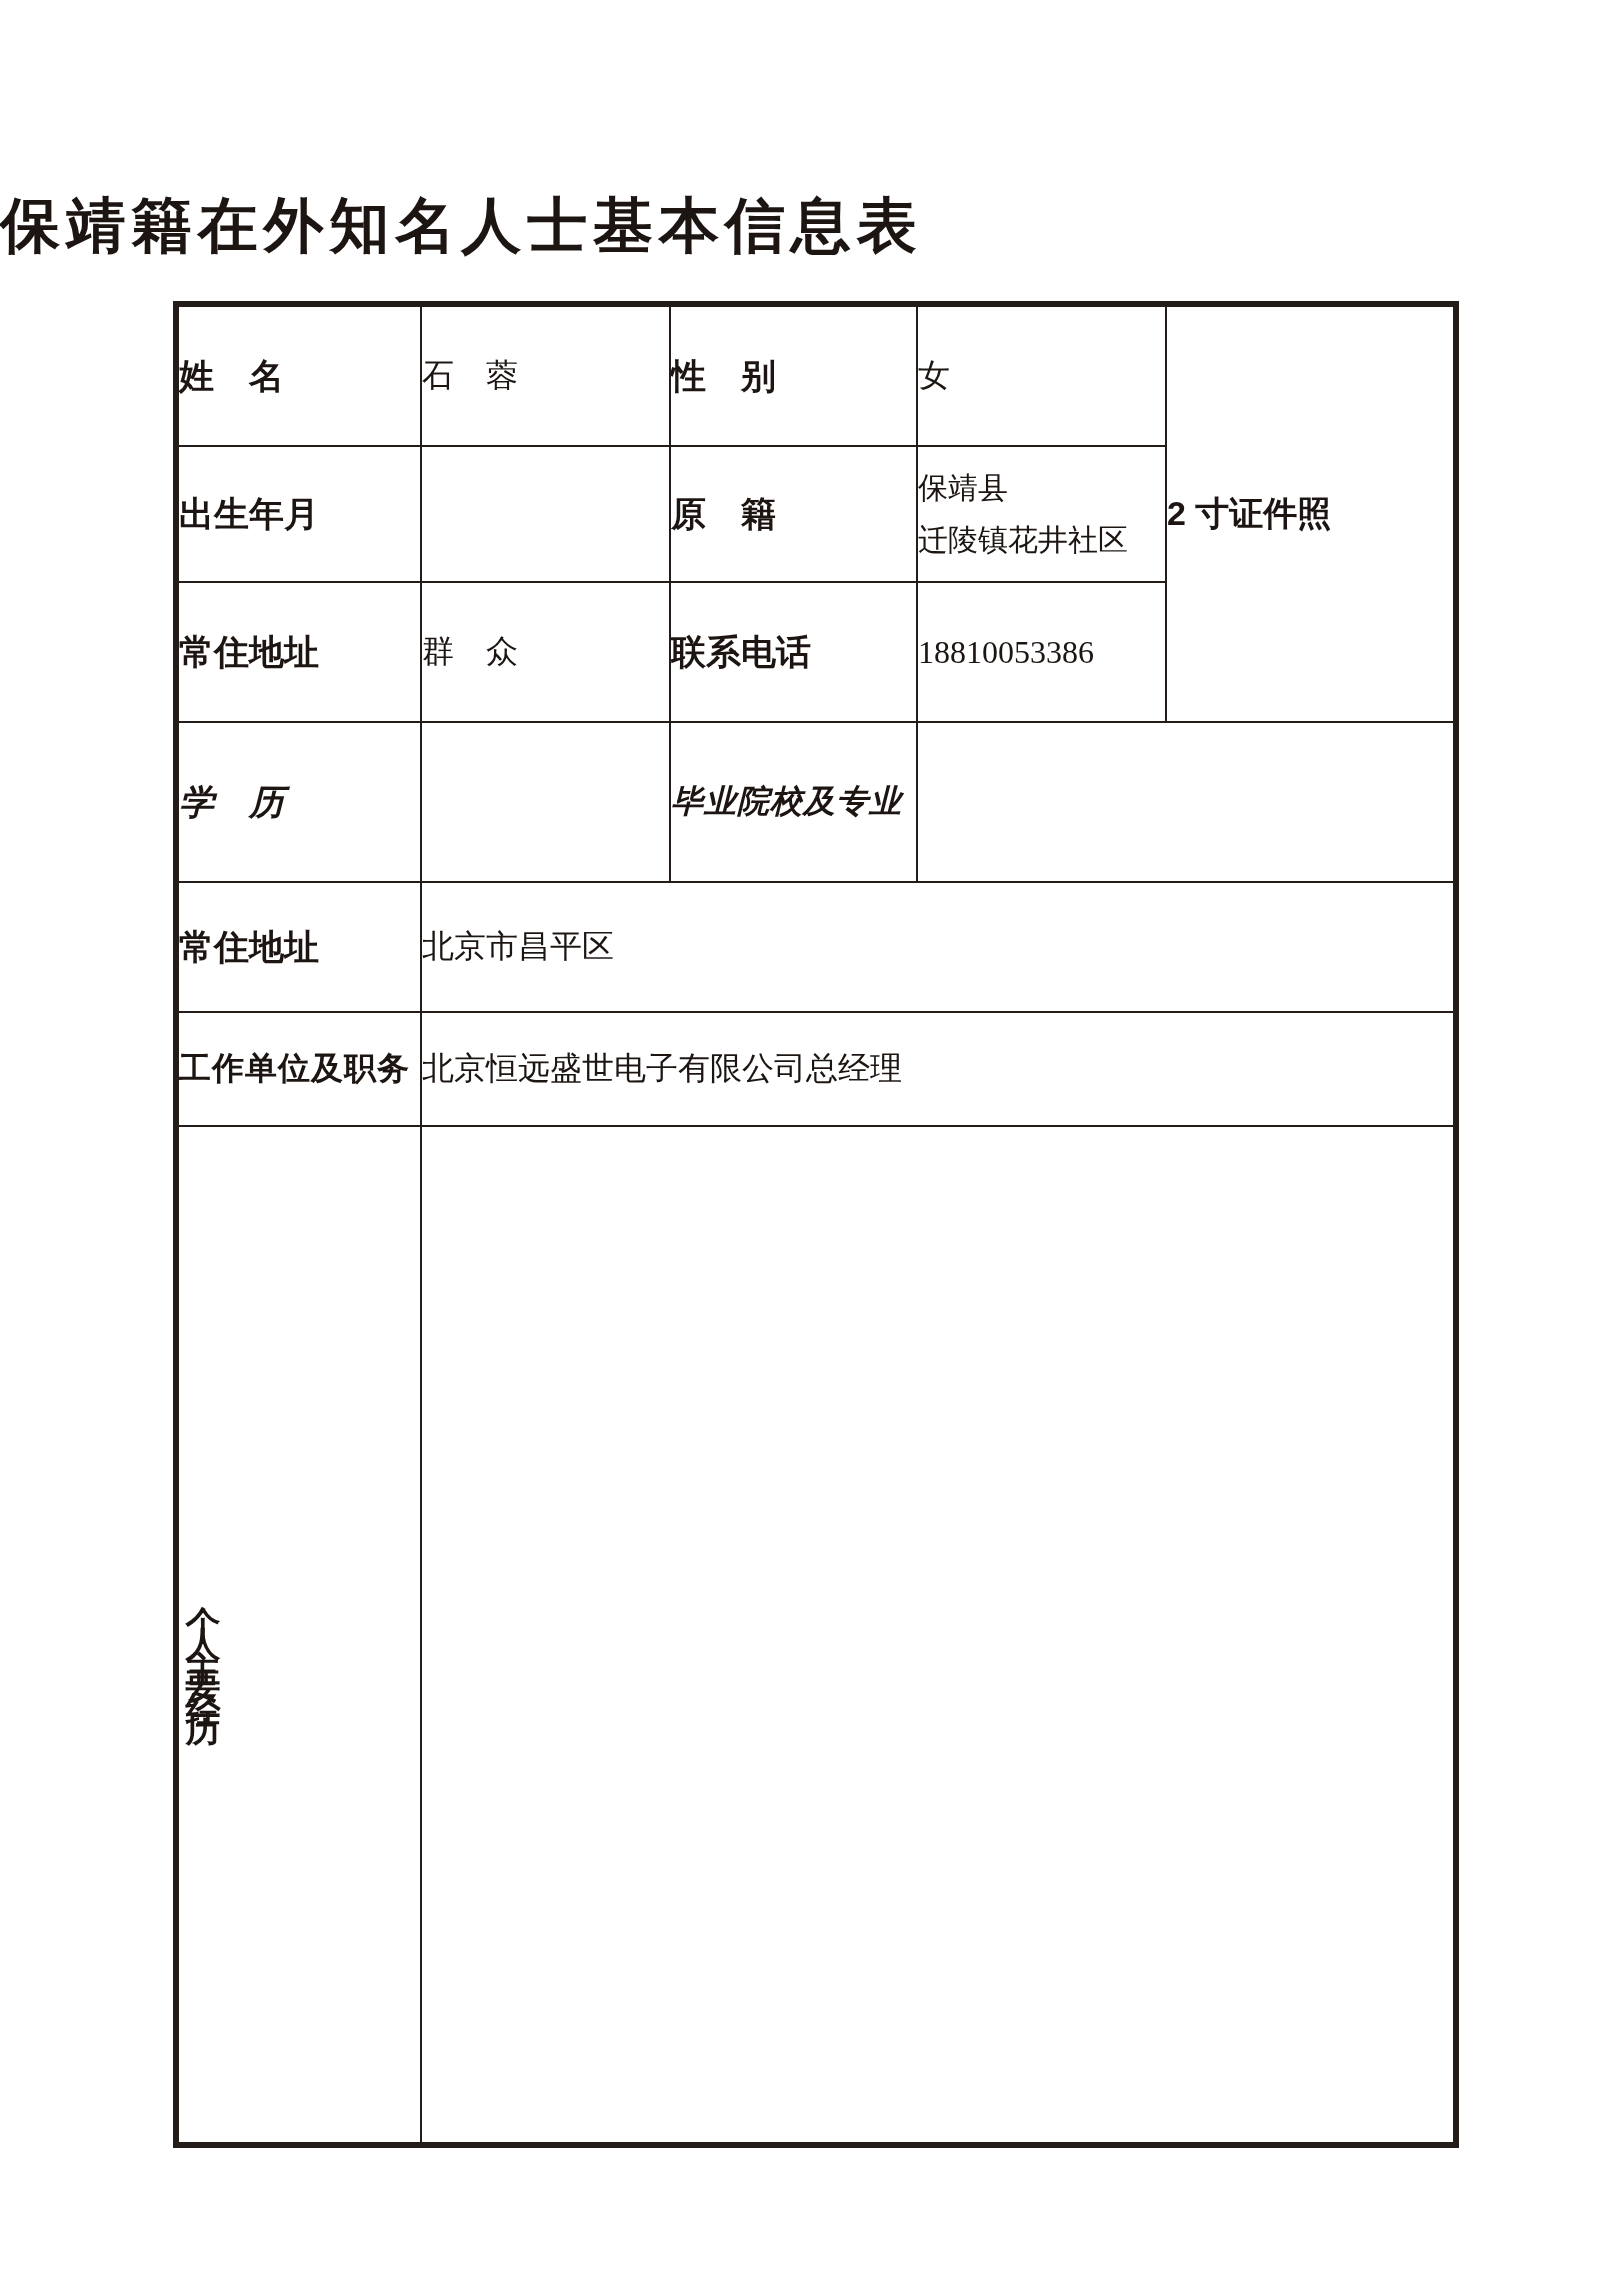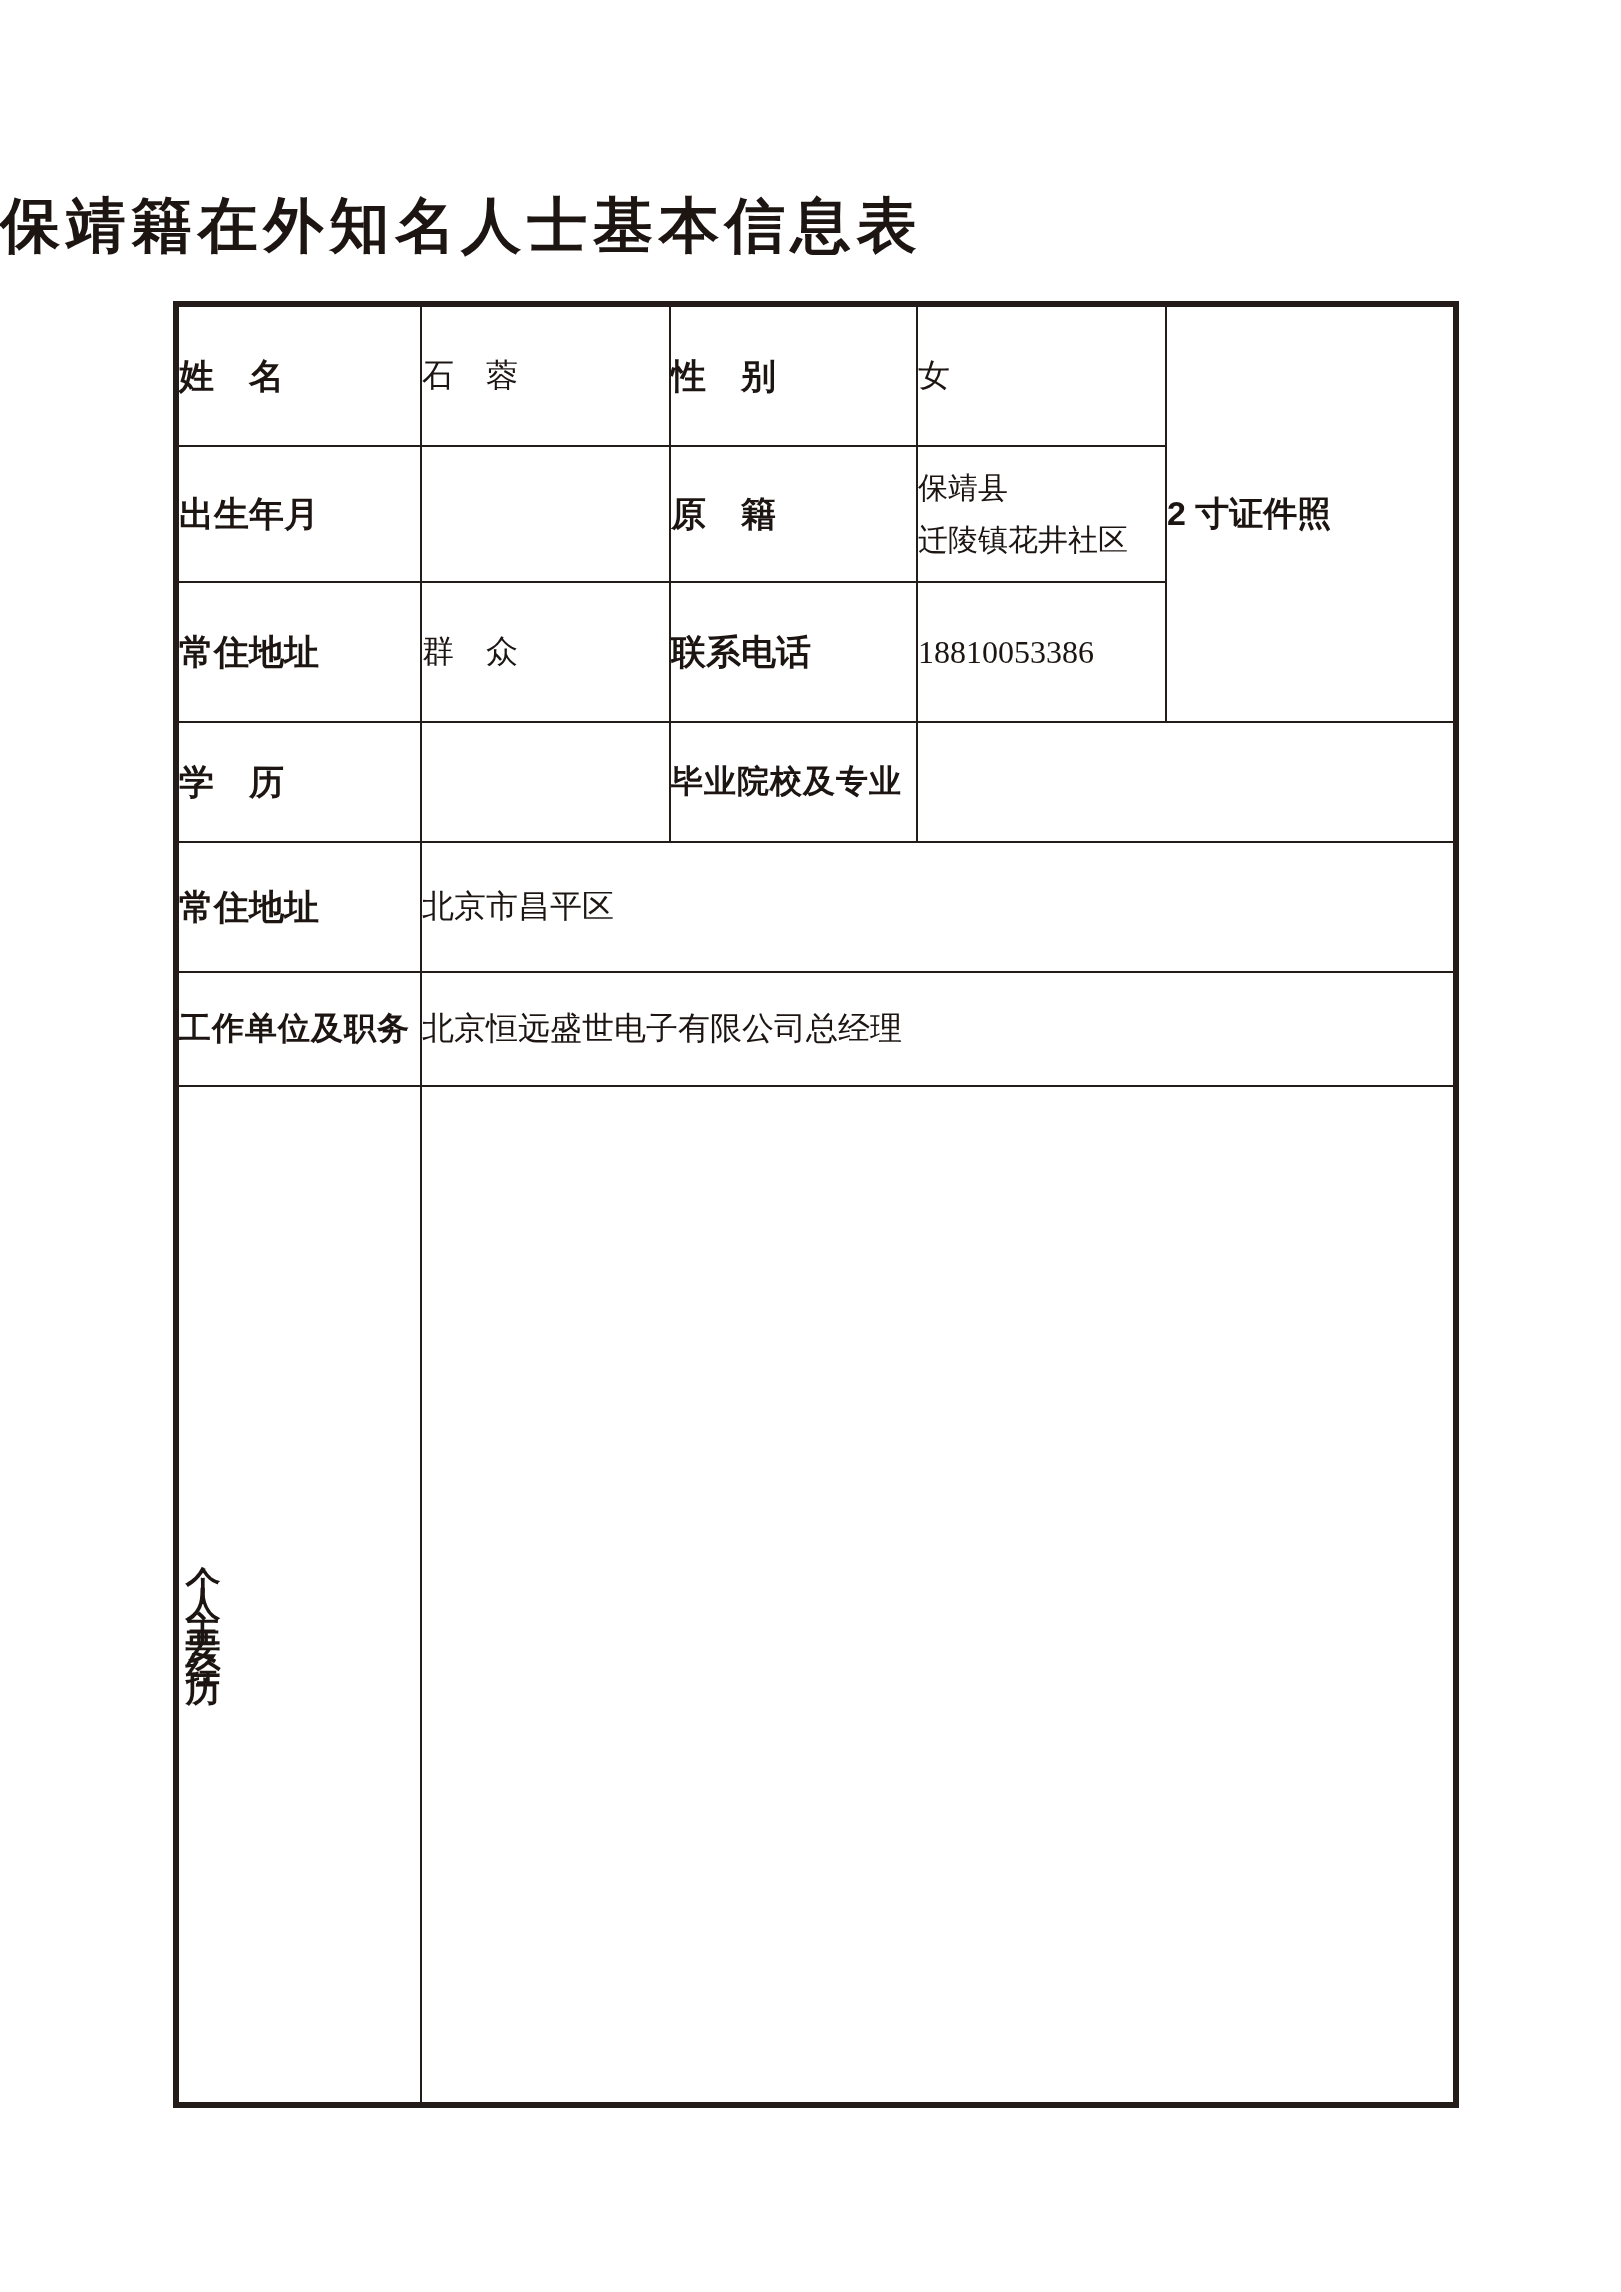--- a/index.html
+++ b/index.html
@@ -74,21 +74,21 @@
     font-family: "Liberation Sans", sans-serif;
     font-weight: bold;
     font-size: 35px;
     letter-spacing: 0.62em;
     margin-bottom: -0.62em;
   }
   
   tr.r1 { height: 142px; }
   tr.r2 { height: 136px; }
   tr.r3 { height: 140px; }
-  tr.r4 { height: 120px; }
+  tr.r4 { height: 160px; font-style: italic; }
   tr.r5 { height: 130px; }
   tr.r6 { height: 114px; }
   tr.r7 { height: 1019px; }
 </style>
 </head>
 <body>
 
 <div class="doc-title">保靖籍在外知名人士基本信息表</div>
 
 <table class="info-table">

